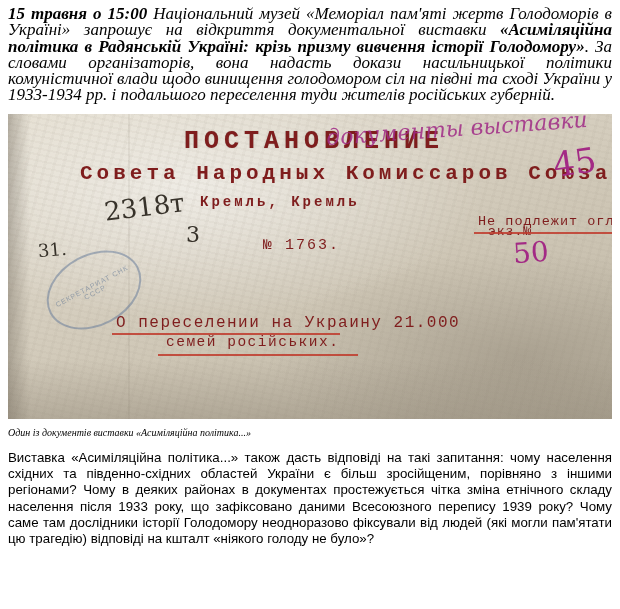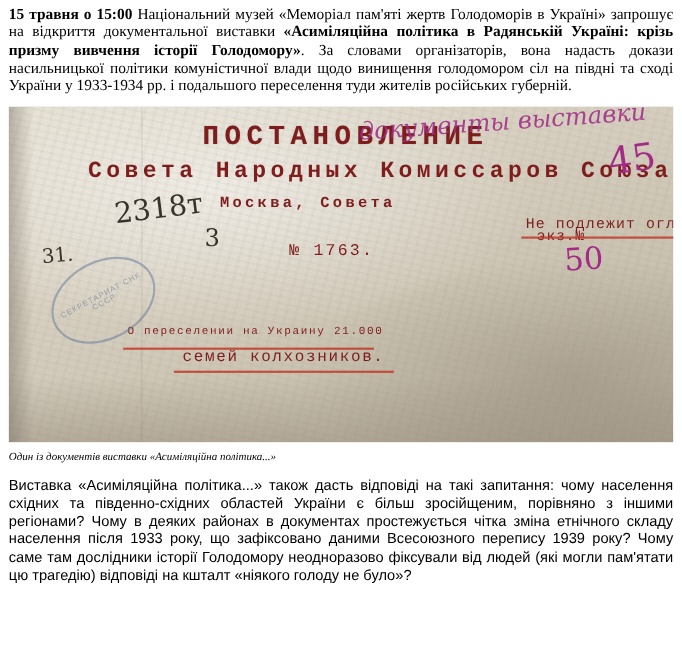--- a/index.html
+++ b/index.html
@@ -14,24 +14,25 @@
     color: #000000;
     overflow: hidden;
   }
   .page {
     width: 620px;
     box-sizing: border-box;
     padding: 6px 8px 0 8px;
   }
   .intro {
     font-family: "Liberation Serif", serif;
-    font-size: 14px;
+    font-size: 17px;
     line-height: 16.3px;
     text-align: justify;
     margin: 0 0 10px 0;
+    font-style: italic;
   }
   .intro b {
     font-weight: bold;
   }
   
   .photo-wrap {
     width: 604px;
     height: 305px;
     margin: 4px 0 8px 0;
     position: relative;
@@ -125,21 +126,21 @@
   }
   .date-line {
     left: 172px;
     top: 163px;
     font-size: 15px;
     letter-spacing: 2px;
   }
   .subject-1 {
     left: 108px;
     top: 200px;
-    font-size: 10px;
+    font-size: 16px;
     letter-spacing: 1.5px;
   }
   .subject-2 {
     left: 158px;
     top: 220px;
     font-size: 14.5px;
     letter-spacing: 1.5px;
   }
   .hand {
     position: absolute;
@@ -270,26 +271,26 @@
 
   <div class="photo-wrap">
     <div class="photo"></div>
     <div class="paper-fold"></div>
     <div class="edge-dark"></div>
     <div class="edge-bottom"></div>
 
     <div class="doc-text">
       <div class="t title-main">ПОСТАНОВЛЕНИЕ</div>
       <div class="t title-sub">Совета Народных Комиссаров Союза ССР</div>
-      <div class="t title-city">Москва, Совета</div>
+      <div class="t title-city">Кремль, Кремль</div>
       <div class="t no-ogl">Не подлежит оглашению.</div>
       <div class="t stamp-no">№ 1763.</div>
       <div class="t stamp-ekz">экз.№</div>
       <div class="t subject-1">О переселении на Украину 21.000</div>
-      <div class="t subject-2">семей колхозников.</div>
+      <div class="t subject-2">семей російських.</div>
     </div>
 
     <div class="redline rl1"></div>
     <div class="redline rl2"></div>
     <div class="redline rl3"></div>
 
     <div class="hand hand-top">документы выставки</div>
     <div class="hand hand-45">45</div>
     <div class="hand hand-50">50</div>
 

